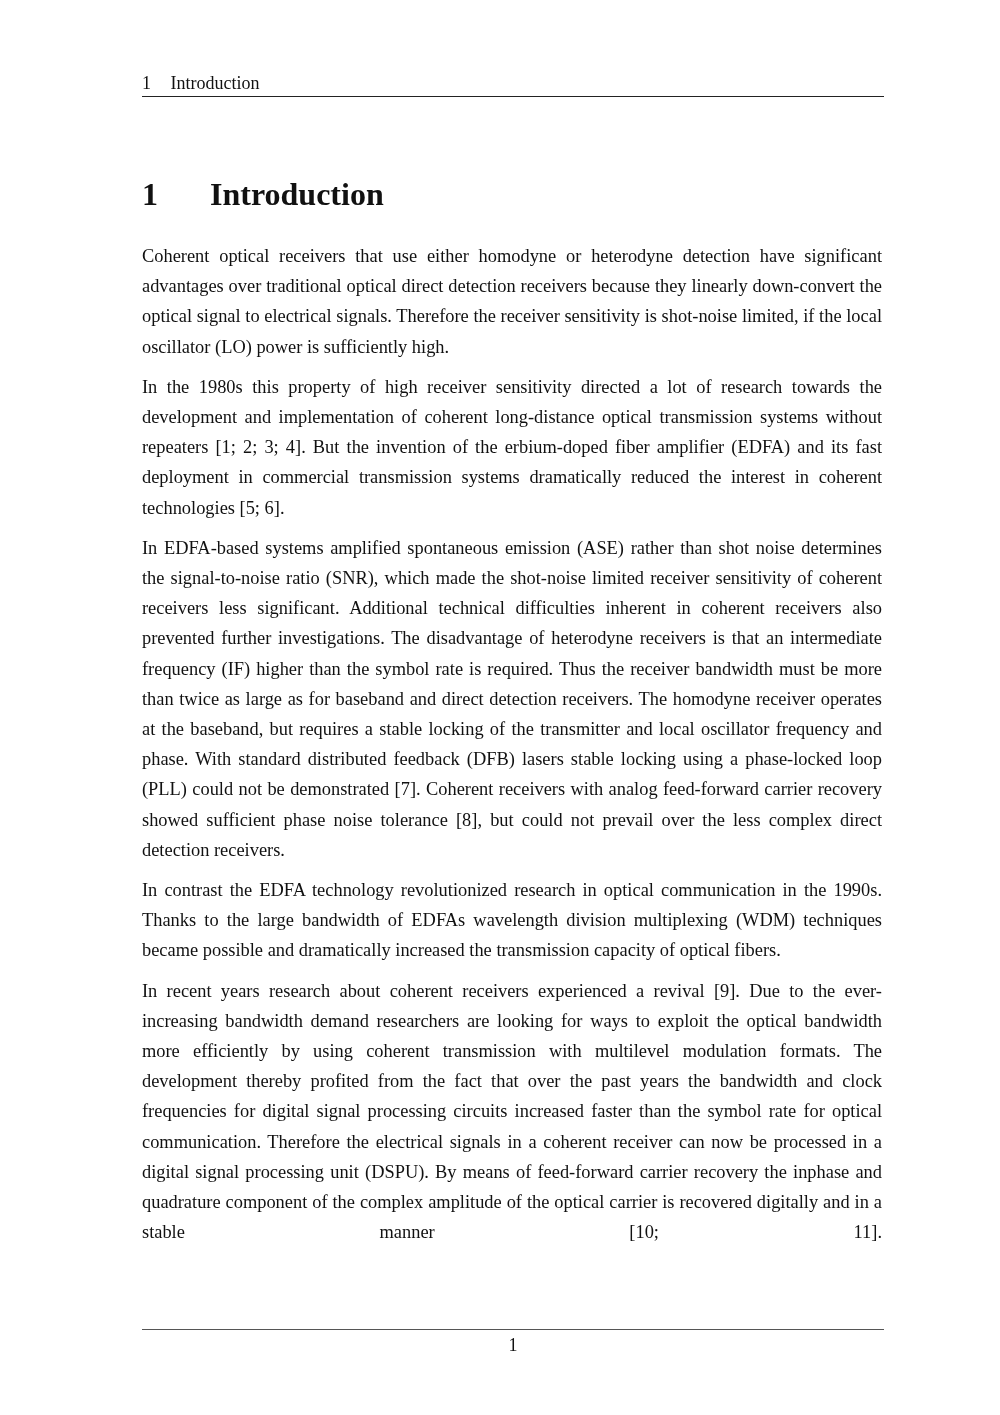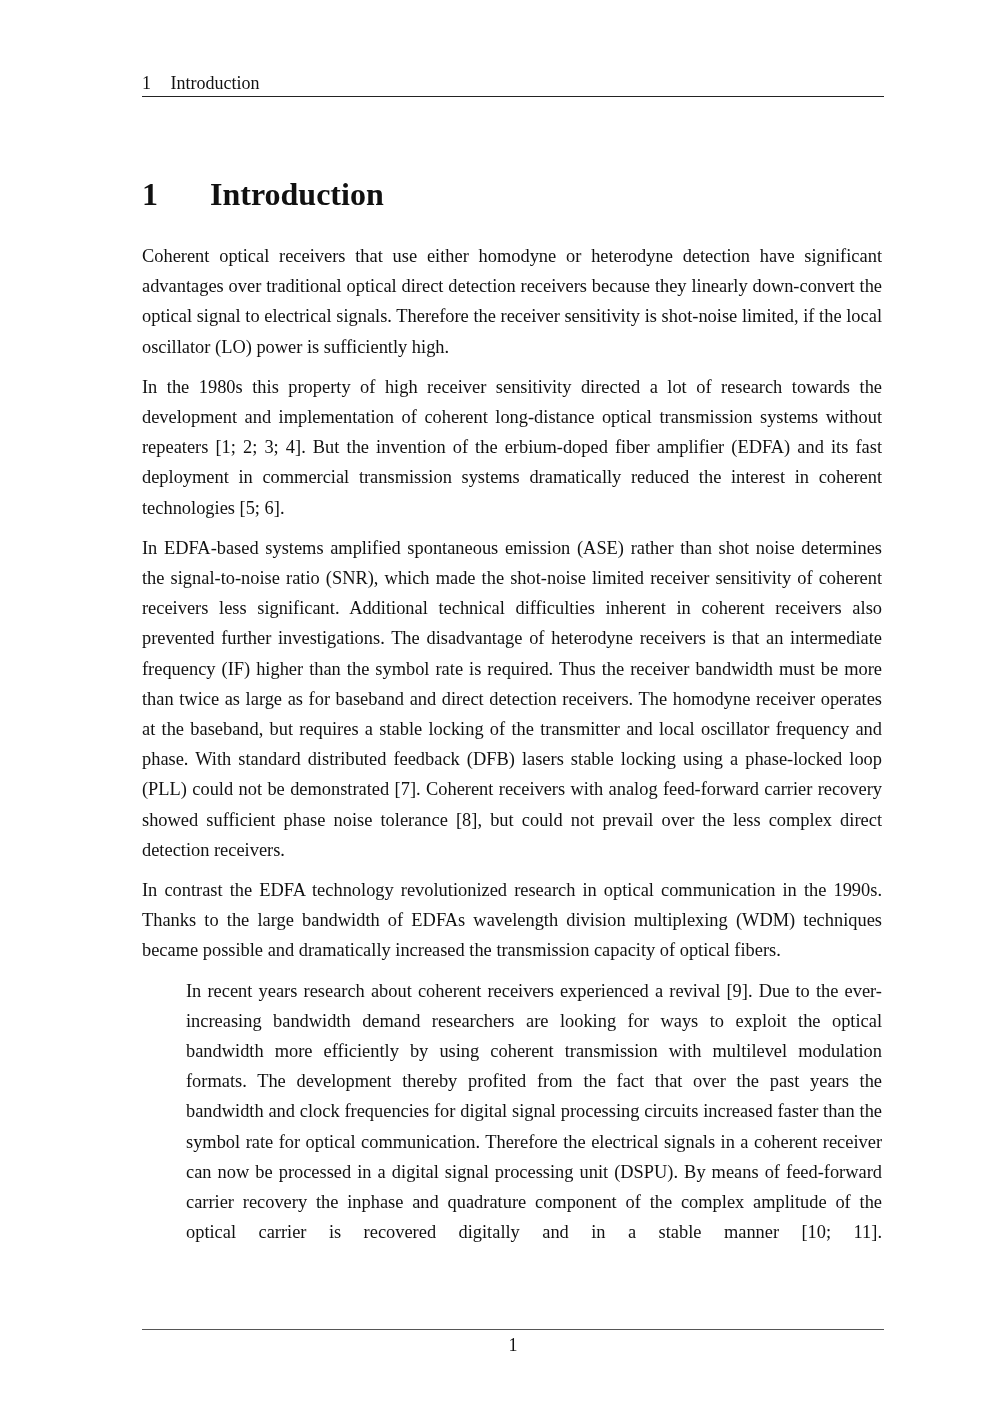--- a/index.html
+++ b/index.html
@@ -50,21 +50,20 @@
     }
     .content p {
       margin: 0 0 10px 0;
       font-size: 18.4px;
       line-height: 30.2px;
       text-align: justify;
       text-justify: inter-word;
     }
     .content p.last {
       text-align-last: justify;
-      margin-left: 44px;
     }
     .footer-rule {
       position: absolute;
       left: 142px;
       top: 1329px;
       width: 742px;
       border-top: 1px solid #555555;
     }
     .page-number {
       position: absolute;

